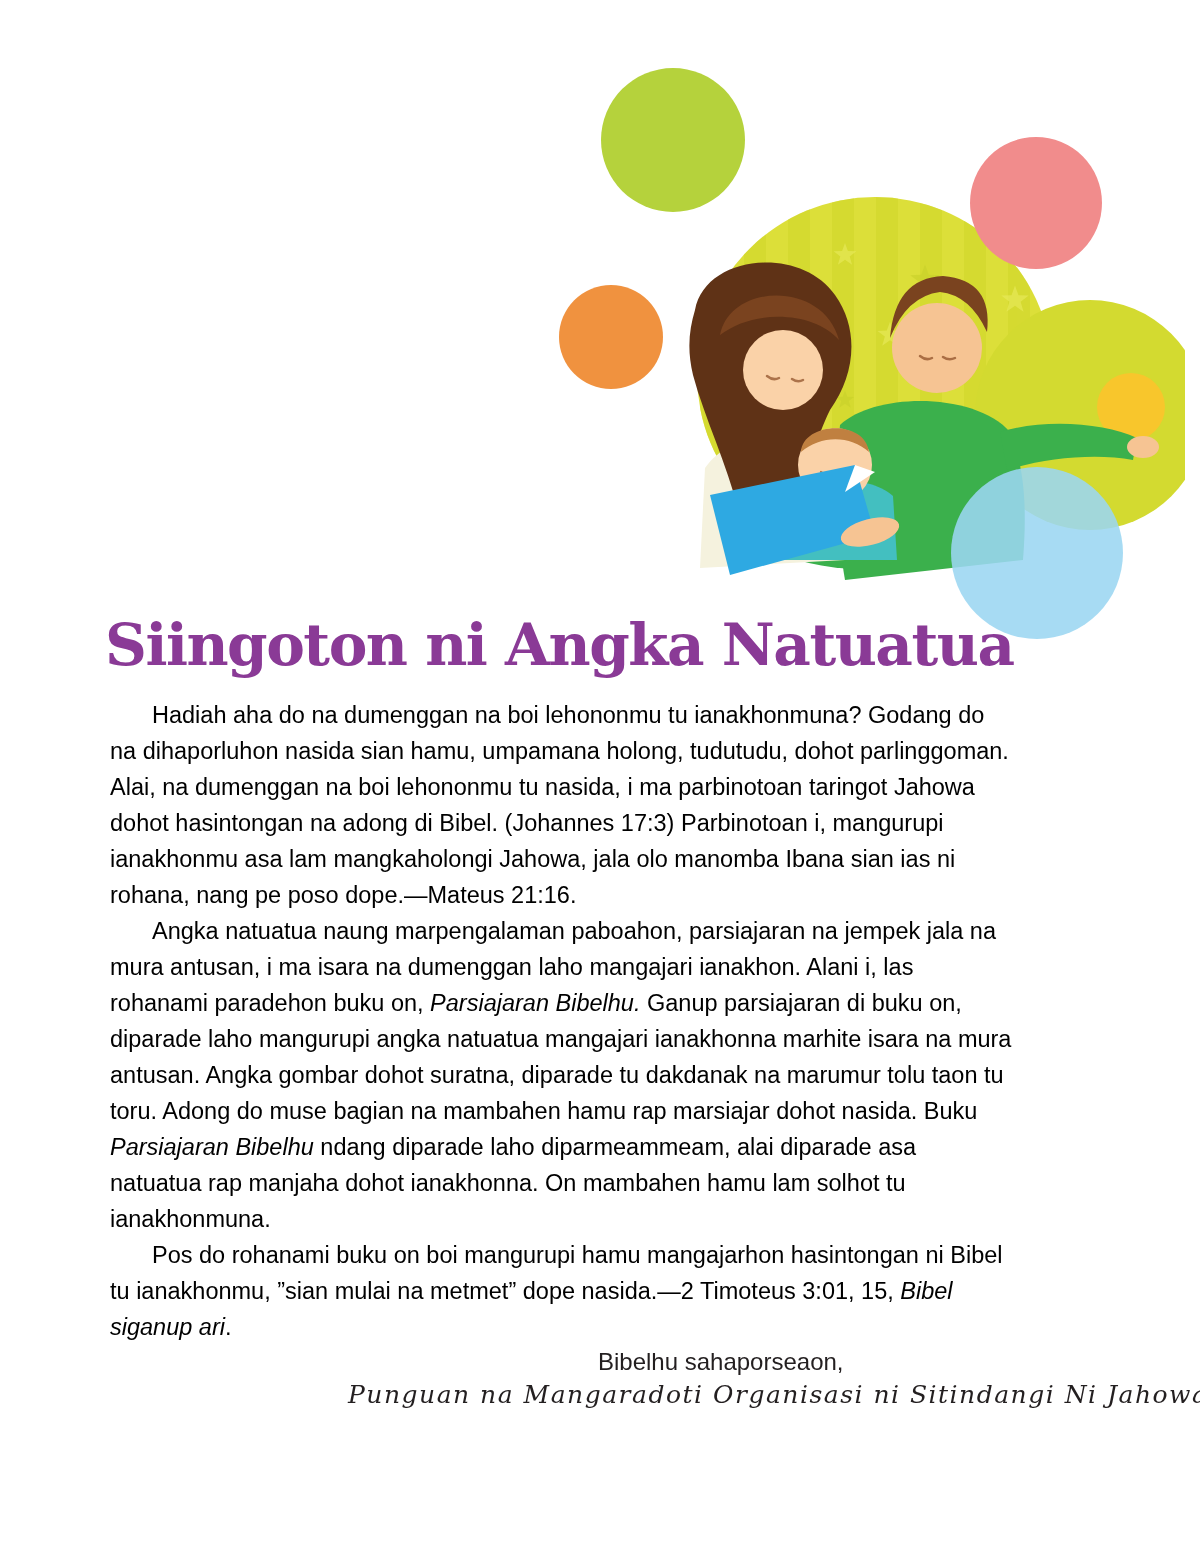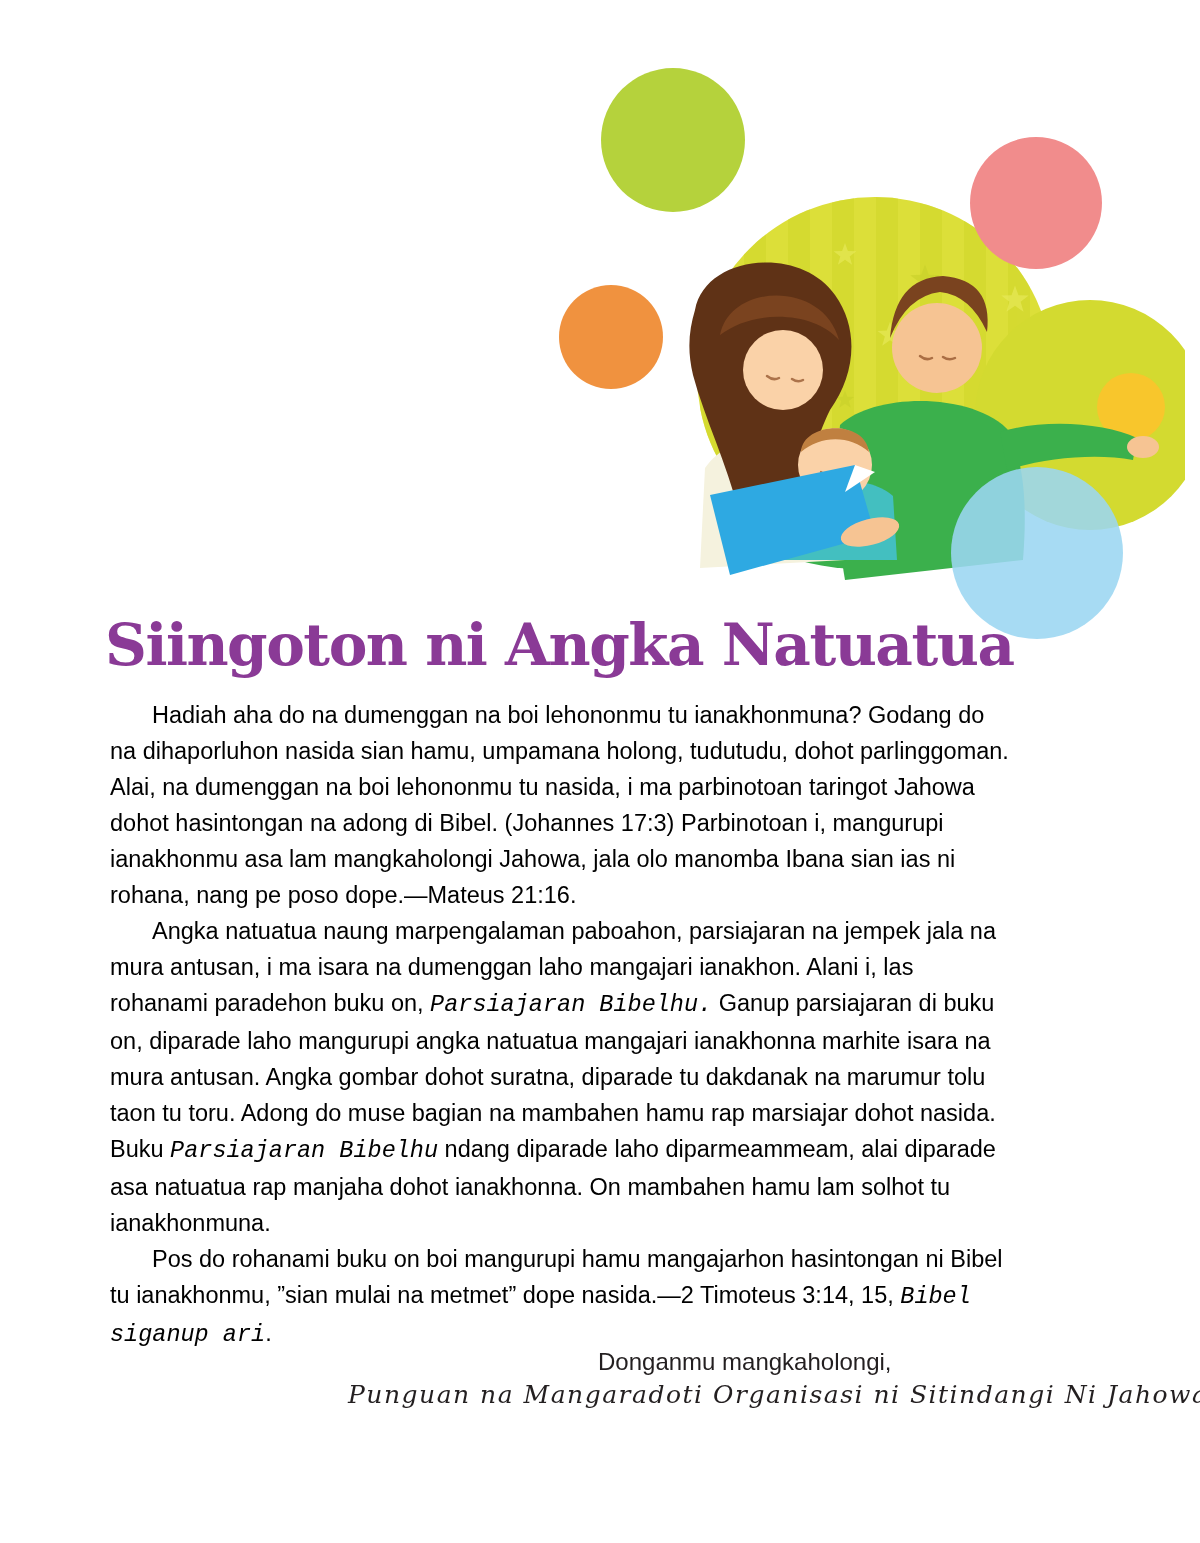--- a/index.html
+++ b/index.html
@@ -26,21 +26,21 @@
   }
   .body-text{
     position:absolute;left:110px;top:697px;width:902px;
     font-size:23.5px;
     line-height:36px;
   }
   .body-text p{
     margin:0;
     text-indent:42px;
   }
-  .body-text i{font-style:italic;font-family:Liberation Mono, monospace;}
+  .body-text i{font-style:italic;}
   .salutation{
     position:absolute;left:598px;top:1348px;
     font-size:24px;
     white-space:nowrap;
   }
   .signature{
     position:absolute;left:348px;top:1380px;
     font-family:"DejaVu Serif", serif;
     font-style:italic;
     font-size:25px;
@@ -137,19 +137,19 @@
 
       <circle cx="492" cy="513" r="86" opacity="0.88" fill="#9bd6f1"></circle>
     </svg>
   </div>
 
   <h1 class="doc-title" style="color: rgb(138, 58, 150);">Siingoton ni Angka Natuatua</h1>
 
   <div class="body-text" id="body-text" style="color: #000000;">
       <p><span>Hadiah aha do na dumenggan na boi lehononmu tu ianakhonmuna? Godang do na dihaporluhon nasida sian hamu, umpamana holong, tudutudu, dohot parlinggoman. Alai, na dumenggan na boi lehononmu tu nasida, i ma parbinotoan taringot Jahowa dohot hasintongan na adong di Bibel. (Johannes 17:3) Parbinotoan i, mangurupi ianakhonmu asa lam mangkaholongi Jahowa, jala olo manomba Ibana sian ias ni rohana, nang pe poso dope.—Mateus 21:16.</span></p>
       <p><span>Angka natuatua naung marpengalaman paboahon, parsiajaran na jempek jala na mura antusan, i ma isara na dumenggan laho mangajari ianakhon. Alani i, las rohanami paradehon buku on, </span><i>Parsiajaran Bibelhu.</i><span> Ganup parsiajaran di buku on, diparade laho mangurupi angka natuatua mangajari ianakhonna marhite isara na mura antusan. Angka gombar dohot suratna, diparade tu dakdanak na marumur tolu taon tu toru. Adong do muse bagian na mambahen hamu rap marsiajar dohot nasida. Buku </span><i>Parsiajaran Bibelhu</i><span> ndang diparade laho diparmeammeam, alai diparade asa natuatua rap manjaha dohot ianakhonna. On mambahen hamu lam solhot tu ianakhonmuna.</span></p>
-      <p><span>Pos do rohanami buku on boi mangurupi hamu mangajarhon hasintongan ni Bibel tu ianakhonmu, ”sian mulai na metmet” dope nasida.—2 Timoteus 3:14, 15, </span><i>Bibel siganup ari</i><span>.</span></p>
+      <p><span>Pos do rohanami buku on boi mangurupi hamu mangajarhon hasintongan ni Bibel tu ianakhonmu, ”sian mulai na metmet” dope nasida.—2 Timoteus 3:01, 15, </span><i>Bibel siganup ari</i><span>.</span></p>
     </div>
 
-  <div class="salutation" style="color: rgb(35, 31, 32);">Donganmu mangkaholongi,</div>
+  <div class="salutation" style="color: rgb(35, 31, 32);">Bibelhu sahaporseaon,</div>
   <div class="signature" style="color: rgb(35, 31, 32);">Punguan na Mangaradoti Organisasi ni Sitindangi Ni Jahowa</div>
 
 </div>
 
 </body></html>

